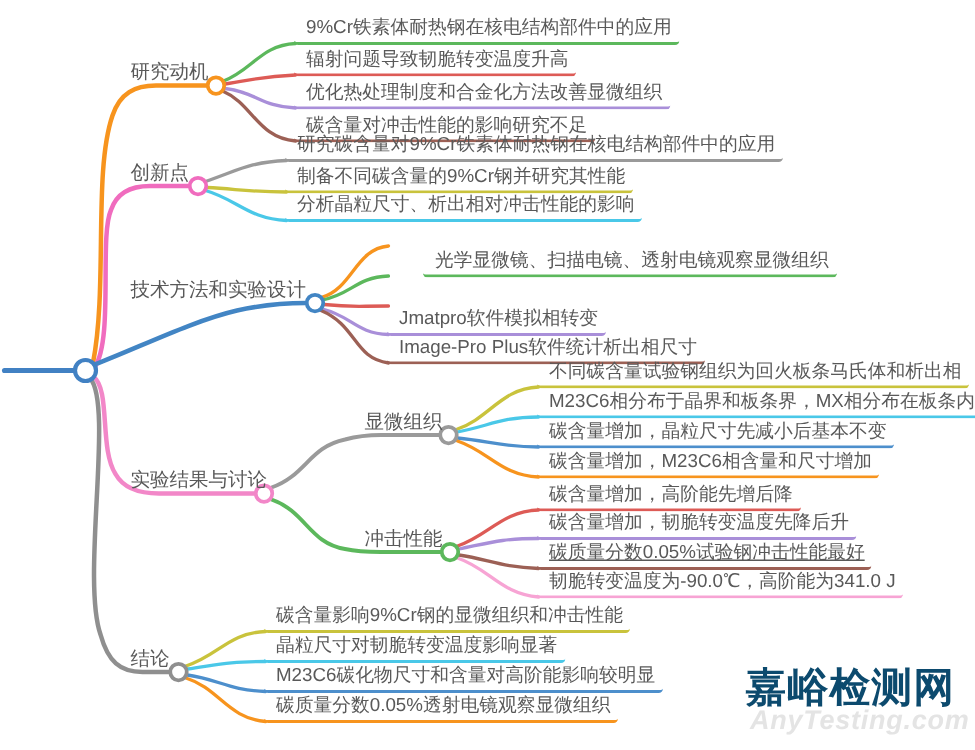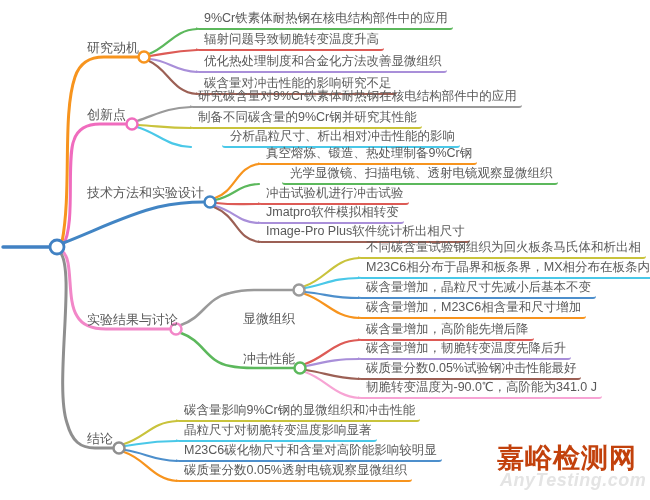--- a/index.html
+++ b/index.html
@@ -13,21 +13,21 @@
     white-space:nowrap; cursor:default;
   }
   .leaf {
     position:absolute; font-size:12.5px; line-height:16px; color:#595959;
     white-space:nowrap; padding:0 5px 2px 8px;
     border-bottom:2.4px solid var(--c,#999);
     border-radius:0 0 3px 3px; cursor:default;
   }
   .wm-title {
     position:absolute; left:497px; top:440px; font-size:27px; font-weight:bold;
-    letter-spacing:1px; color:#c2410c; white-space:nowrap;
+    letter-spacing:1px; color:#0c4a6e; white-space:nowrap;
   }
   .wm-sub {
     position:absolute; left:500px; top:470px; font-size:18px; font-weight:bold;
     font-style:italic; letter-spacing:.5px; color:#e4e4e4; white-space:nowrap;
   }
 </style>
 </head>
 <body>
 
 <div class="canvas">
@@ -86,46 +86,44 @@
     <circle cx="299" cy="290" r="5.5" fill="#fff" stroke="#9A9A9A" stroke-width="2.5"></circle>
     <circle cx="300" cy="368" r="5.5" fill="#fff" stroke="#5CB85C" stroke-width="2.5"></circle>
     <circle cx="119" cy="448" r="5.5" fill="#fff" stroke="#8F8F8F" stroke-width="2.5"></circle>
   </svg>
 
   <div class="topic" style="left:87px; top:40px;">研究动机</div>
   <div class="topic" style="left:87px; top:107px;">创新点</div>
   <div class="topic" style="left:87px; top:185px;">技术方法和实验设计</div>
   <div class="topic" style="left:87px; top:312px;">实验结果与讨论</div>
   <div class="topic" style="left:87px; top:431px;">结论</div>
-  <div class="topic" style="left:243px; top:273px;margin-top:38px;">显微组织</div>
+  <div class="topic" style="left:243px; top:273px;">显微组织</div>
   <div class="topic" style="left:243px; top:351px;">冲击性能</div>
 
   <div class="leaf" style="left: 196px; top: 10px; --c: #5CB85C;">9%Cr铁素体耐热钢在核电结构部件中的应用</div>
   <div class="leaf" style="left: 196px; top: 31px; --c: #DD5B56;">辐射问题导致韧脆转变温度升高</div>
   <div class="leaf" style="left: 196px; top: 75px; --c: #9C6055;">碳含量对冲击性能的影响研究不足</div>
   <div class="leaf" style="left: 196px; top: 53px; --c: #A98FD9;">优化热处理制度和合金化方法改善显微组织</div>
 
   <div class="leaf" style="left: 190px; top: 88px; --c: #9A9A9A;">研究碳含量对9%Cr铁素体耐热钢在核电结构部件中的应用</div>
   <div class="leaf" style="left: 190px; top: 109px; --c: #C9C33C;">制备不同碳含量的9%Cr钢并研究其性能</div>
-  <div class="leaf" style="left: 190px; top: 128px; margin-left: 32px; --c: #4AC8E8;">分析晶粒尺寸、析出相对冲击性能的影响</div>
+  <div class="leaf" style="left: 190px; top: 128px; --c: #4AC8E8;">分析晶粒尺寸、析出相对冲击性能的影响</div>
 
-  <div class="leaf" style="left: 258px; top: 145px; --c: #F7941E;">真空熔炼、锻造、热处理制备9%Cr钢</div>
   <div class="leaf" style="left: 258px; top: 165px; margin-left: 24px; --c: #5CB85C;">光学显微镜、扫描电镜、透射电镜观察显微组织</div>
-  <div class="leaf" style="left: 258px; top: 185px; --c: #DD5B56;">冲击试验机进行冲击试验</div>
   <div class="leaf" style="left: 258px; top: 204px; --c: #A98FD9;">Jmatpro软件模拟相转变</div>
   <div class="leaf" style="left: 258px; top: 223px; --c: #9C6055;">Image-Pro Plus软件统计析出相尺寸</div>
 
   <div class="leaf" style="left: 358px; top: 239px; --c: #C9C33C;">不同碳含量试验钢组织为回火板条马氏体和析出相</div>
   <div class="leaf" style="left: 358px; top: 259px; --c: #4AC8E8;">M23C6相分布于晶界和板条界，MX相分布在板条内</div>
   <div class="leaf" style="left: 358px; top: 279px; --c: #4D8FCC;">碳含量增加，晶粒尺寸先减小后基本不变</div>
   <div class="leaf" style="left: 358px; top: 299px; --c: #F7941E;">碳含量增加，M23C6相含量和尺寸增加</div>
 
   <div class="leaf" style="left: 358px; top: 321px; --c: #DD5B56;">碳含量增加，高阶能先增后降</div>
   <div class="leaf" style="left: 358px; top: 340px; --c: #A98FD9;">碳含量增加，韧脆转变温度先降后升</div>
-  <div class="leaf" style="left: 358px; top: 360px; --c: #9C6055;">碳质量分数0.05%试验钢冲击性能最好</div>
+  <div class="leaf" style="left: 358px; top: 360px; text-decoration: underline; --c: #9C6055;">碳质量分数0.05%试验钢冲击性能最好</div>
   <div class="leaf" style="left: 358px; top: 379px; --c: #F7A4D4;">韧脆转变温度为-90.0℃，高阶能为341.0 J</div>
 
   <div class="leaf" style="left: 176px; top: 402px; --c: #C9C33C;">碳含量影响9%Cr钢的显微组织和冲击性能</div>
   <div class="leaf" style="left: 176px; top: 422px; --c: #4AC8E8;">晶粒尺寸对韧脆转变温度影响显著</div>
   <div class="leaf" style="left: 176px; top: 442px; --c: #4D8FCC;">M23C6碳化物尺寸和含量对高阶能影响较明显</div>
   <div class="leaf" style="left: 176px; top: 462px; --c: #F7941E;">碳质量分数0.05%透射电镜观察显微组织</div>
 
   <div class="wm-title">嘉峪检测网</div>
   <div class="wm-sub">AnyTesting.com</div>
 

